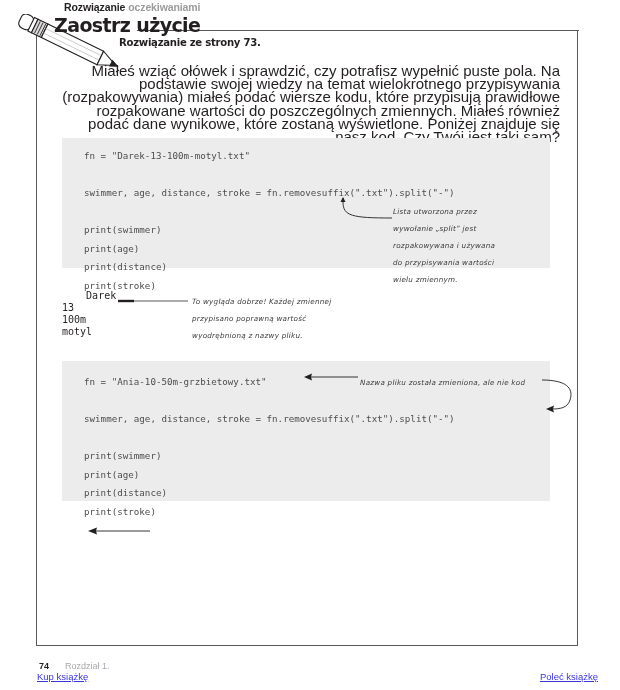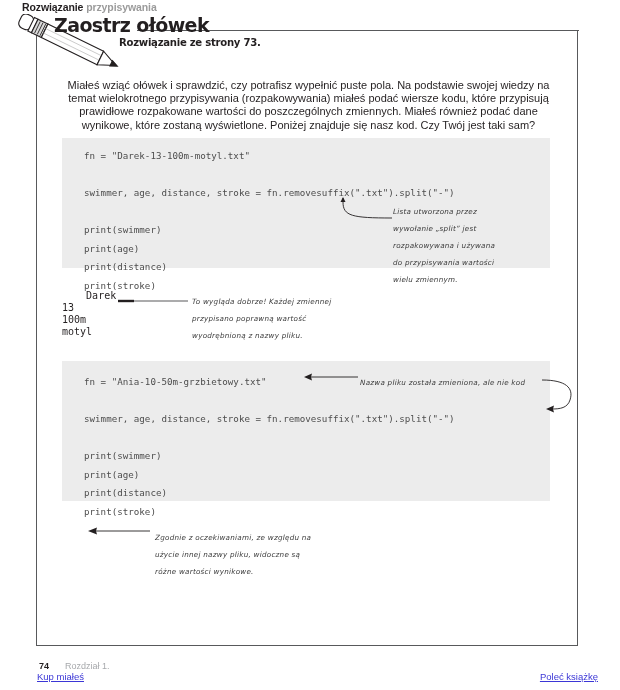--- a/index.html
+++ b/index.html
@@ -25,21 +25,21 @@
   
   .running-head {
     position: absolute;
     left: 22px;
     top: 1px;
     font-size: 10.5px;
     font-weight: bold;
     letter-spacing: -0.1px;
     white-space: nowrap;
   }
-  .running-head .rh-strong { color: #231f20; }
+  .running-head .rh-strong { color: #231f20; margin-left: 42px; }
   .running-head .rh-light { color: #9b9b9b; font-weight: bold; }
 
   
   .exercise-box {
     position: absolute;
     left: 36px;
     top: 30px;
     width: 542px;
     height: 616px;
     border: 1px solid #58595b;
@@ -89,26 +89,26 @@
     left: 18px;
     top: 14px;
     width: 122px;
     height: 54px;
   }
 
   
   .intro-par {
     position: absolute;
     left: 57px;
-    top: 79px;
+    top: 64px;
     width: 503px;
-    font-size: 11px;
+    font-size: 15px;
     line-height: 13.2px;
     color: #231f20;
-    text-align: center;
+    text-align: right;
   }
 
   
   .code-block {
     position: absolute;
     background: #ececec;
     box-sizing: border-box;
   }
   .code-block pre {
     margin: 0;
@@ -198,21 +198,21 @@
     color: #3b36d6;
   }
 </style>
 </head>
 <body>
 
 <div class="page">
 
   <div class="running-head">
     <span class="rh-strong">Rozwiązanie</span>
-    <span class="rh-light">przypisywania</span>
+    <span class="rh-light">oczekiwaniami</span>
   </div>
 
   <div class="box-top-rule"></div>
   <div class="exercise-box"></div>
 
   <svg class="pencil-icon" viewBox="0 0 122 54" xmlns="http://www.w3.org/2000/svg">
     <g transform="rotate(26 12 8)">
 
       <rect x="2" y="2" width="13" height="15" rx="5" fill="#ffffff" stroke="#231f20" stroke-width="1.1"></rect>
       <rect x="14" y="2" width="4" height="15" fill="#ffffff" stroke="#231f20" stroke-width="1.1"></rect>
@@ -224,21 +224,21 @@
       <rect x="29" y="2" width="62" height="15" fill="#ffffff" stroke="#231f20" stroke-width="1.1"></rect>
       <line x1="29" y1="7" x2="91" y2="7" stroke="#bdbdbd" stroke-width="0.7"></line>
       <line x1="29" y1="12" x2="91" y2="12" stroke="#bdbdbd" stroke-width="0.7"></line>
 
       <path d="M91 2 L108 9.5 L91 17 Z" fill="#ffffff" stroke="#231f20" stroke-width="1.1"></path>
 
       <path d="M103 6.5 L110 9.5 L103 12.5 Z" fill="#231f20" stroke="#231f20" stroke-width="1"></path>
     </g>
   </svg>
 
-  <div class="sharpen-heading">Zaostrz ołówek</div>
+  <div class="sharpen-heading">Zaostrz użycie</div>
   <div class="solution-from">Rozwiązanie ze strony 73.</div>
 
   <div class="intro-par">Miałeś wziąć ołówek i sprawdzić, czy potrafisz wypełnić puste pola. Na podstawie swojej wiedzy na temat wielokrotnego przypisywania (rozpakowywania) miałeś podać wiersze kodu, które przypisują prawidłowe rozpakowane wartości do poszczególnych zmiennych. Miałeś również podać dane wynikowe, które zostaną wyświetlone. Poniżej znajduje się nasz kod. Czy Twój jest taki sam?</div>
 
   <div class="code-block" id="code-block-1">
     <pre>fn = "Darek-13-100m-motyl.txt"
 
 swimmer, age, distance, stroke = fn.removesuffix(".txt").split("-")
 
 print(swimmer)
@@ -293,22 +293,19 @@
   <svg class="annot-svg" style="left:540px; top:378px; width:40px; height:36px;" viewBox="0 0 40 36" xmlns="http://www.w3.org/2000/svg">
     <path d="M2 2 C26 2, 34 10, 30 22 C27.5 30, 20 31, 12 31" stroke="#231f20" stroke-width="0.9" fill="none"></path>
     <path d="M6 31 L14 27.6 L13 31 L14 34.4 Z" fill="#231f20"></path>
   </svg>
 
 
   <svg class="annot-svg" style="left:88px; top:525px; width:64px; height:12px;" viewBox="0 0 64 12" xmlns="http://www.w3.org/2000/svg">
     <line x1="7" y1="6" x2="62" y2="6" stroke="#231f20" stroke-width="0.9"></line>
     <path d="M0 6 L9 2.4 L8 6 L9 9.6 Z" fill="#231f20"></path>
   </svg>
-  <div class="handwritten" id="note-diff">Zgodnie z oczekiwaniami, ze względu na
-użycie innej nazwy pliku, widoczne są
-różne wartości wynikowe.</div>
 
   <div class="footer-pageno">74</div>
   <div class="footer-chapter">Rozdział 1.</div>
-  <a class="footer-link-left" href="#">Kup miałeś</a>
+  <a class="footer-link-left" href="#">Kup książkę</a>
   <a class="footer-link-right" href="#">Poleć książkę</a>
 
 </div>
 
 </body></html>

